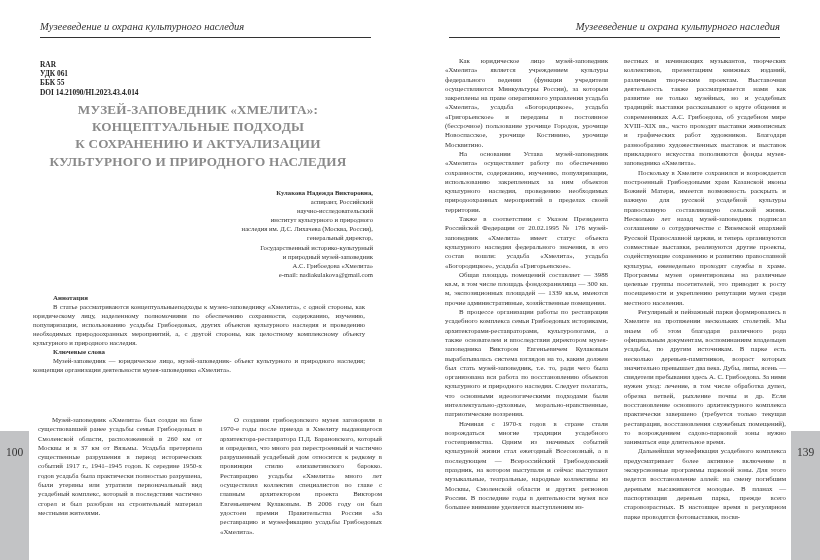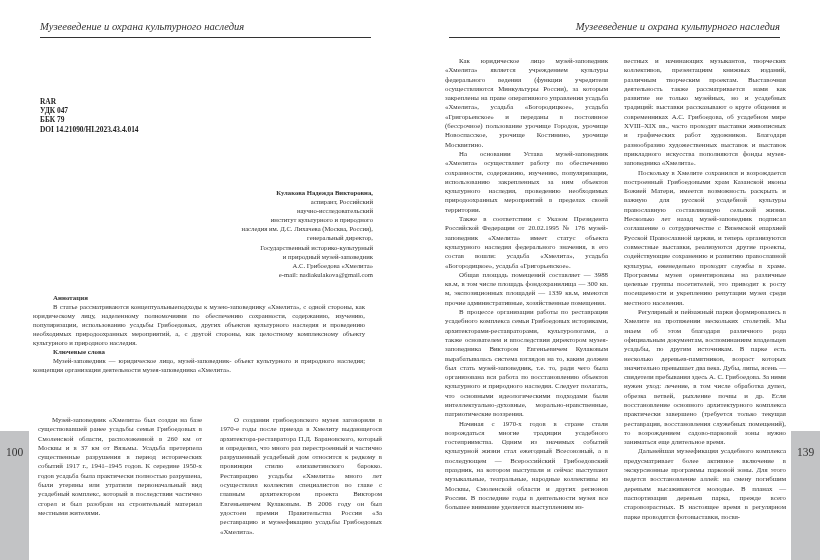--- a/index.html
+++ b/index.html
@@ -7,21 +7,21 @@
          font-family:"Liberation Serif","DejaVu Serif",serif; color:#2b2b2b; }
   .page { position:absolute; top:0; height:560px; width:410px; background:#fff; }
   .page.left { left:0; }
   .page.right { left:410px; }
   .running-head { position:absolute; top:21px; font-style:italic; font-size:10.6px; color:#333; white-space:nowrap; }
   .left .running-head { left:40px; }
   .right .running-head { right:40px; }
   .rule { position:absolute; top:37px; height:1px; background:#333; }
   .left .rule { left:40px; width:331px; }
   .right .rule { left:449px; left:39px; width:331px; }
-  .meta { position:absolute; left:40px; top:60px; font-size:7.4px; font-weight:bold; line-height:9.2px; color:#222;margin-top:37px; }
+  .meta { position:absolute; left:40px; top:60px; font-size:7.4px; font-weight:bold; line-height:9.2px; color:#222; }
   .title { position:absolute; left:38px; top:101px; width:320px; text-align:center;
            font-size:13.2px; line-height:17.2px; font-weight:bold; color:#8a8a8a; letter-spacing:0.2px; }
   .author { position:absolute; right:237px; top:188px; width:230px; text-align:right;
             font-size:6.7px; line-height:9.1px; color:#333; }
   .page.left .author { right:37px; left:auto; }
   .author .name { font-weight:bold; }
   .abstract { position:absolute; left:33px; top:293px; width:332px; font-size:6.7px; line-height:9.05px; color:#333; text-align:justify; }
   .abstract h4 { margin:0; padding-left:20px; font-size:6.9px; font-weight:bold; }
   .abstract p { margin:0; text-indent:20px; }
   .col { position:absolute; font-size:6.85px; line-height:9.3px; text-align:justify; color:#333; hyphens:auto; }
@@ -37,25 +37,31 @@
 </style>
 </head>
 <body>
 
 <div class="page left">
   <div class="running-head">Музееведение и охрана культурного наследия</div>
   <div class="rule"></div>
 
   <div class="meta">
     <div>RAR</div>
-    <div>УДК 047</div>
-    <div>ББК 79</div>
+    <div>УДК 061</div>
+    <div>ББК 55</div>
     <div>DOI 14.21090/HI.2023.43.4.014</div>
   </div>
 
+  <div class="title">
+    <div>МУЗЕЙ-ЗАПОВЕДНИК «ХМЕЛИТА»:</div>
+    <div>КОНЦЕПТУАЛЬНЫЕ ПОДХОДЫ</div>
+    <div>К СОХРАНЕНИЮ И АКТУАЛИЗАЦИИ</div>
+    <div>КУЛЬТУРНОГО И ПРИРОДНОГО НАСЛЕДИЯ</div>
+  </div>
 
   <div class="author">
     <div class="name">Кулакова Надежда Викторовна,</div>
     <div>аспирант, Российский</div>
     <div>научно-исследовательский</div>
     <div>институт культурного и природного</div>
     <div>наследия им. Д.С. Лихачева (Москва, Россия),</div>
     <div>генеральный директор,</div>
     <div>Государственный историко-культурный</div>
     <div>и природный музей-заповедник</div>

